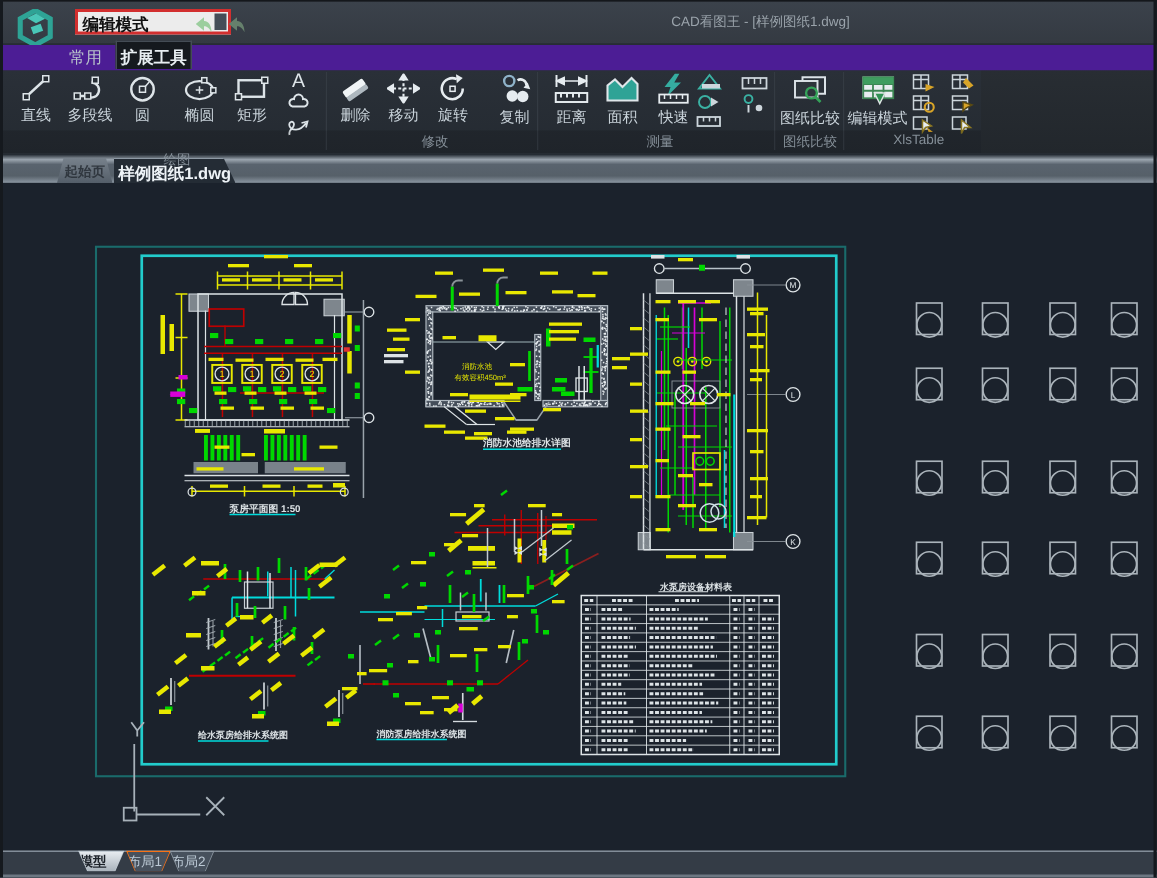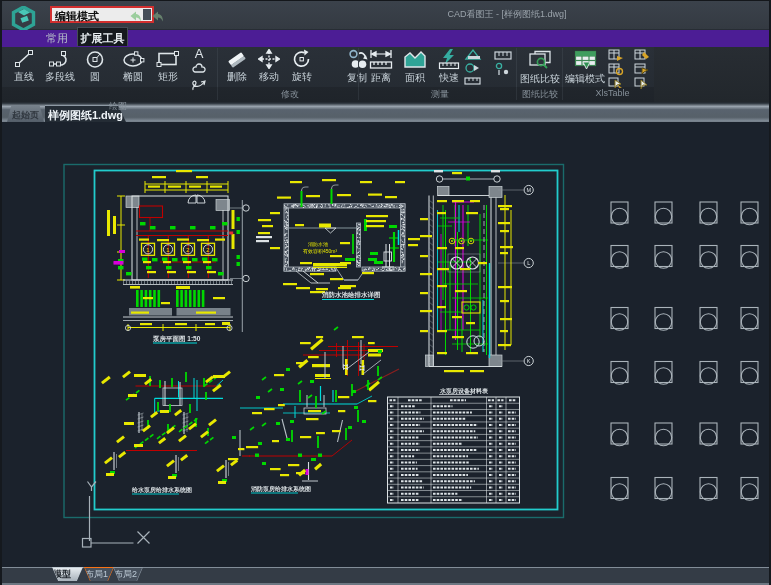--- a/index.html
+++ b/index.html
@@ -33,21 +33,21 @@
 .glabel { position:absolute; top:88px; height:14px; font-size:9px; color:#858f98; z-index:2;
   text-align:center; }
 .gsep { position:absolute; top:48px; height:52px; width:1px; background:#1a1f24;
   border-right:1px solid #343b43; }
 .bigbtn { position:absolute; top:49px; width:34px; height:38px; text-align:center; }
 .bigbtn .ic { display:block; margin:0 auto; }
 .bigbtn .lb { display:block; margin-top:1px; font-size:10px; color:#c9d3da; }
 
 #docbar { position:absolute; left:2px; top:103px; width:769px; height:19px;
   background:linear-gradient(#242b33 0%, #9aa4ae 18%, #59636e 35%, #566069 75%, #828d98 95%, #6c7680 100%); }
-.doctab { position:absolute; top:2px; height:17px; font-size:11px; }
+.doctab { position:absolute; top:2px; height:17px; font-size:11px;margin-left:31px; }
 #dt1 { left:5px; width:37px; background:linear-gradient(#78828c,#545e69);
   color:#2c333b; text-align:center; padding-top:3px;
   clip-path:polygon(12% 0, 88% 0, 100% 100%, 0 100%); }
 #dt1 span { font-size:9px; color:#30373f; font-weight:bold; }
 #dt2 { left:43px; width:81px; background:#242c35; color:#eef3f7; font-weight:bold;
   text-align:center; padding-top:2px; border-top:1px solid #8e99a4;
   clip-path:polygon(0 0, 90% 0, 100% 100%, 0 100%); }
 
 #canvas { position:absolute; left:2px; top:122px; width:769px; height:445px;
   background:#1b222c; }
@@ -172,21 +172,21 @@
         <span class="lb">移动</span>
     </div>
     <div class="bigbtn" style="left:285px;">
       <svg class="ic" width="22" height="20" viewBox="0 0 22 20">
         <path d="M17.5,10 A7 7 0 1 1 13.5,3.8" fill="none" stroke="#e6ecf0" stroke-width="1.7"></path>
         <polygon points="13,0.5 17.5,3 13.5,6.5" fill="#e6ecf0"></polygon>
         <rect x="9" y="8.5" width="3.4" height="3.4" fill="none" stroke="#e6ecf0"></rect>
       </svg>
         <span class="lb">旋转</span>
     </div>
-    <div class="bigbtn" style="left:340px;text-align:center;">
+    <div class="bigbtn" style="left:326px;text-align:center;">
       <svg class="ic" width="24" height="21" viewBox="0 0 24 21">
         <circle cx="8.5" cy="5" r="3.4" fill="none" stroke="#8fb3c9" stroke-width="1.6"></circle>
         <path d="M14,4.5 a4,4 0 0 1 6,3.2" fill="none" stroke="#e6ecf0" stroke-width="1.7"></path>
         <polygon points="20.8,6 22.5,10.5 18,9.5" fill="#e6ecf0"></polygon>
         <circle cx="10.5" cy="15" r="3.8" fill="#e6ecf0"></circle>
         <circle cx="17.5" cy="15.3" r="3.8" fill="#e6ecf0"></circle>
       </svg>
         <span class="lb">复制</span>
     </div>
     <div class="bigbtn" style="left:364px;">

